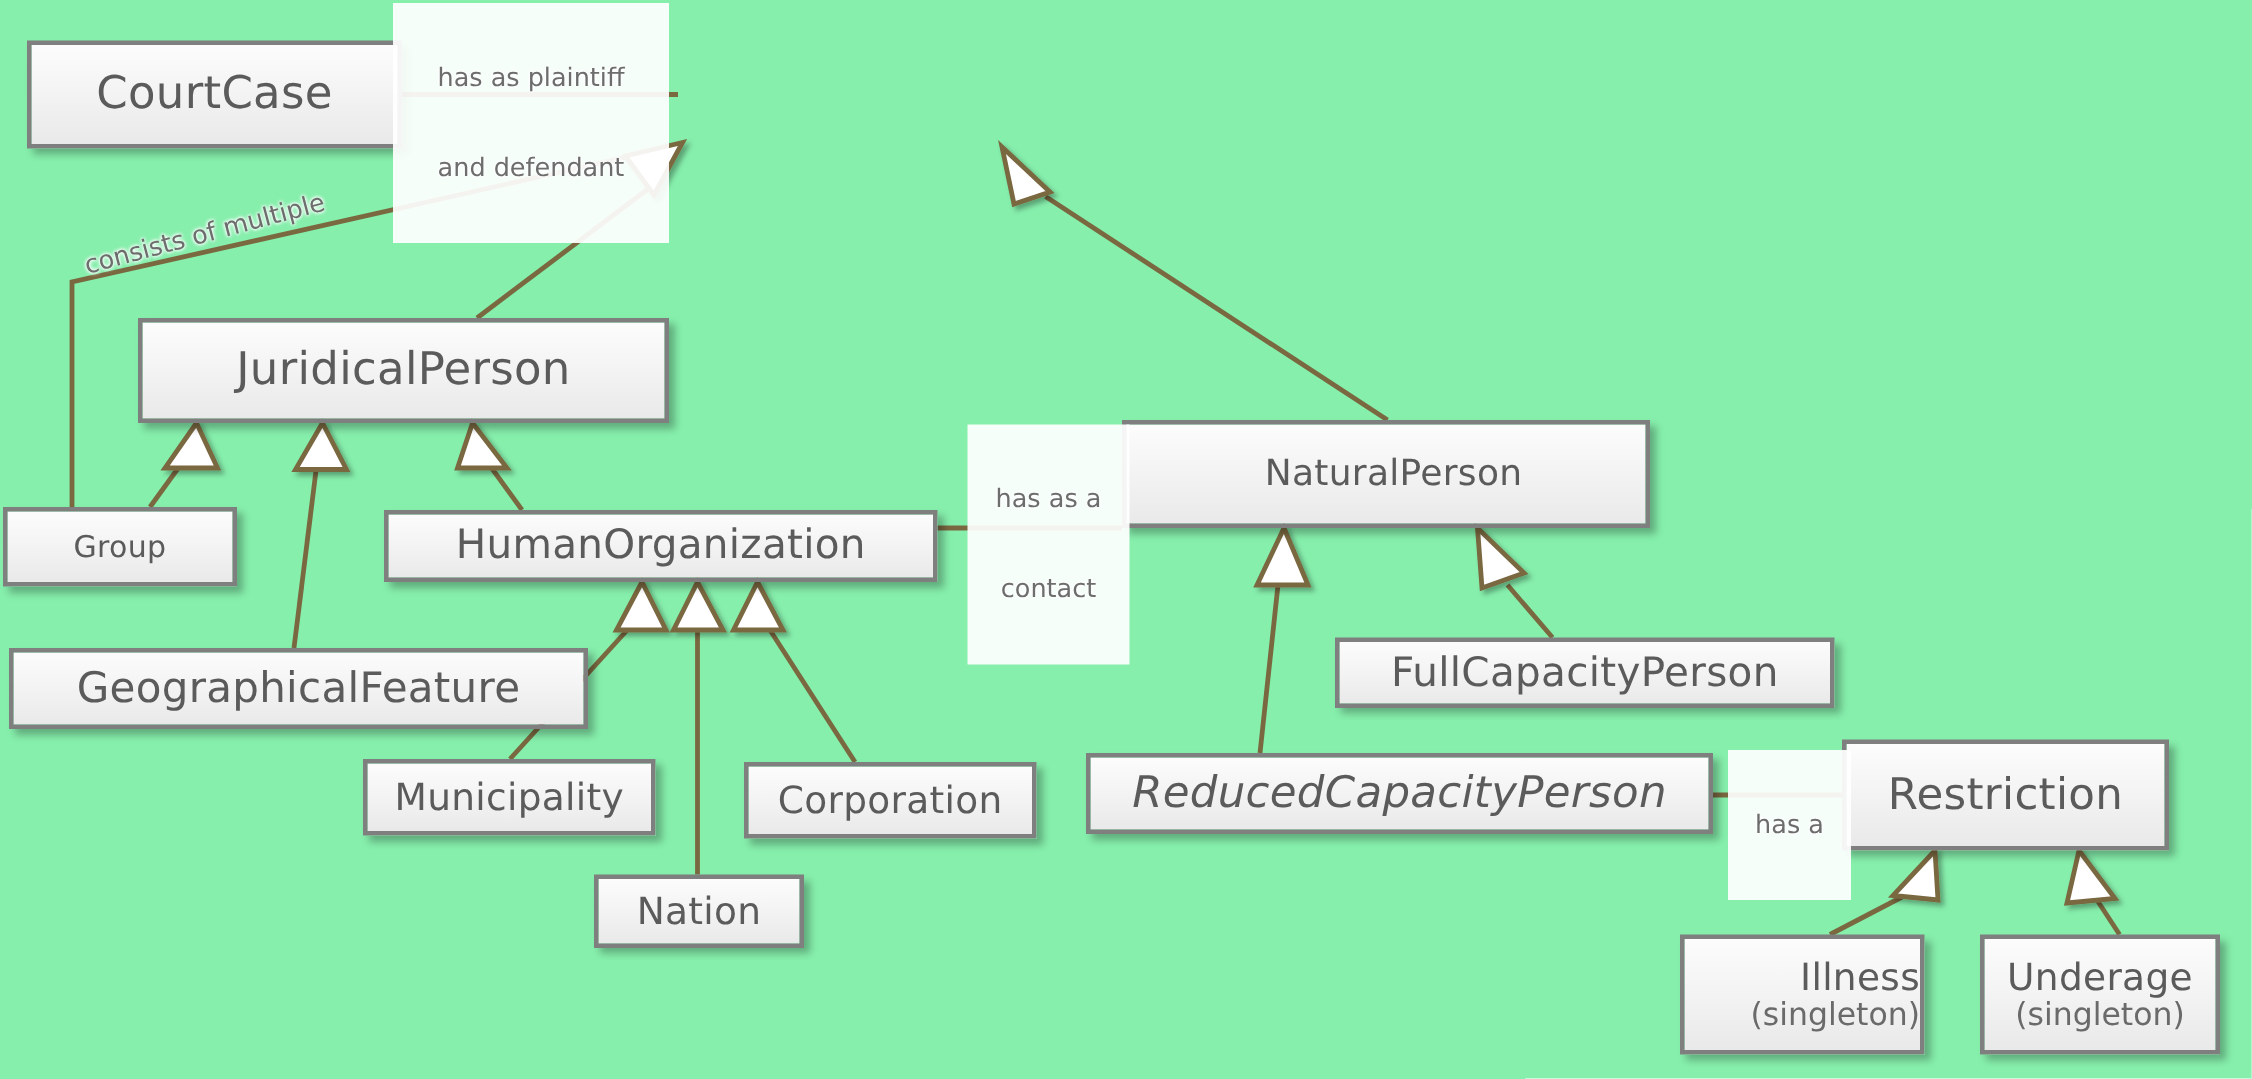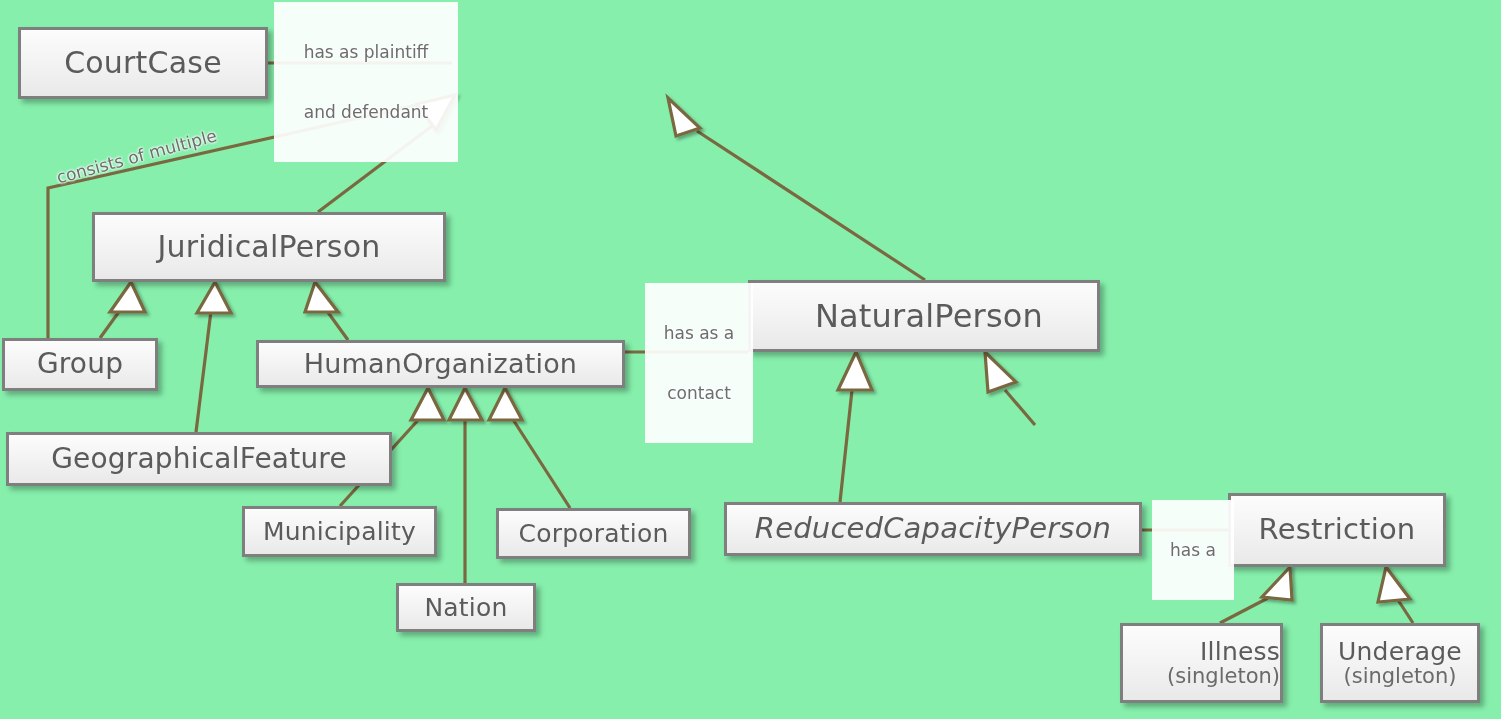--- a/index.html
+++ b/index.html
@@ -154,21 +154,21 @@
   <div class="uml-class" style="left:18px; top:27px; width:250px; height:72px;">
     <span class="cls-name" style="font-size:30px;">CourtCase</span>
   </div>
 
 
   <div class="uml-class" style="left:92px; top:212px; width:354px; height:70px;">
     <span class="cls-name" style="font-size:30px;">JuridicalPerson</span>
   </div>
 
   <div class="uml-class" style="left:2px; top:338px; width:156px; height:53px;">
-    <span class="cls-name" style="font-size:28px;">Group</span>
+    <span class="cls-name" style="font-size:20px;">Group</span>
   </div>
 
   <div class="uml-class" style="left:256px; top:340px; width:369px; height:48px;">
     <span class="cls-name" style="font-size:27px;">HumanOrganization</span>
   </div>
 
   <div class="uml-class" style="left:6px; top:432px; width:386px; height:54px;">
     <span class="cls-name" style="font-size:28px;">GeographicalFeature</span>
   </div>
 
@@ -178,43 +178,46 @@
 
   <div class="uml-class" style="left:396px; top:583px; width:140px; height:49px;">
     <span class="cls-name" style="font-size:25px;">Nation</span>
   </div>
 
   <div class="uml-class" style="left:496px; top:508px; width:195px; height:51px;text-align:right;">
     <span class="cls-name" style="font-size:25px;">Corporation</span>
   </div>
 
   <div class="uml-class" style="left:748px; top:280px; width:352px; height:72px;">
-    <span class="cls-name" style="font-size:32px;margin-left:10px;">NaturalPerson</span>
-  </div>
-
+    <span class="cls-name" style="font-size:24px;margin-left:10px;">NaturalPerson</span>
+  </div>
+
+  <div class="uml-class" style="left:890px; top:425px; width:333px; height:47px;">
+    <span class="cls-name" style="font-size:27px;">FullCapacityPerson</span>
+  </div>
 
   <div class="uml-class" style="left:724px; top:502px; width:418px; height:54px;font-style:italic;">
     <span class="cls-name" style="font-size:29px;">ReducedCapacityPerson</span>
   </div>
 
   <div class="uml-class" style="left:1228px; top:493px; width:218px; height:74px;">
     <span class="cls-name" style="font-size:29px;">Restriction</span>
   </div>
 
   <div class="uml-class" style="left:1120px; top:623px; width:163px; height:80px;align-items:flex-end;">
     <span class="cls-name" style="font-size:25px;">Illness</span>
     <span class="cls-stereo" style="font-size:21px;">(singleton)</span>
   </div>
 
   <div class="uml-class" style="left:1320px; top:623px; width:160px; height:80px;">
     <span class="cls-name" style="font-size:25px;">Underage</span>
     <span class="cls-stereo" style="font-size:21px;">(singleton)</span>
   </div>
 
-  <div class="edge-label" style="left:274px; top:2px; width:180px;text-align:center;">
+  <div class="edge-label" style="left:262px; top:2px; width:180px;text-align:center;">
     <div>has as plaintiff</div>
     <div>and defendant</div>
   </div>
 
   <div class="edge-label" style="left:42px; top:130px; width:230px; transform:rotate(-15deg); transform-origin:0 0; text-align:left; background:transparent;">
     <div>consists of multiple</div>
   </div>
 
   <div class="edge-label" style="left:645px; top:283px; width:104px;">
     <div>has as a</div>

